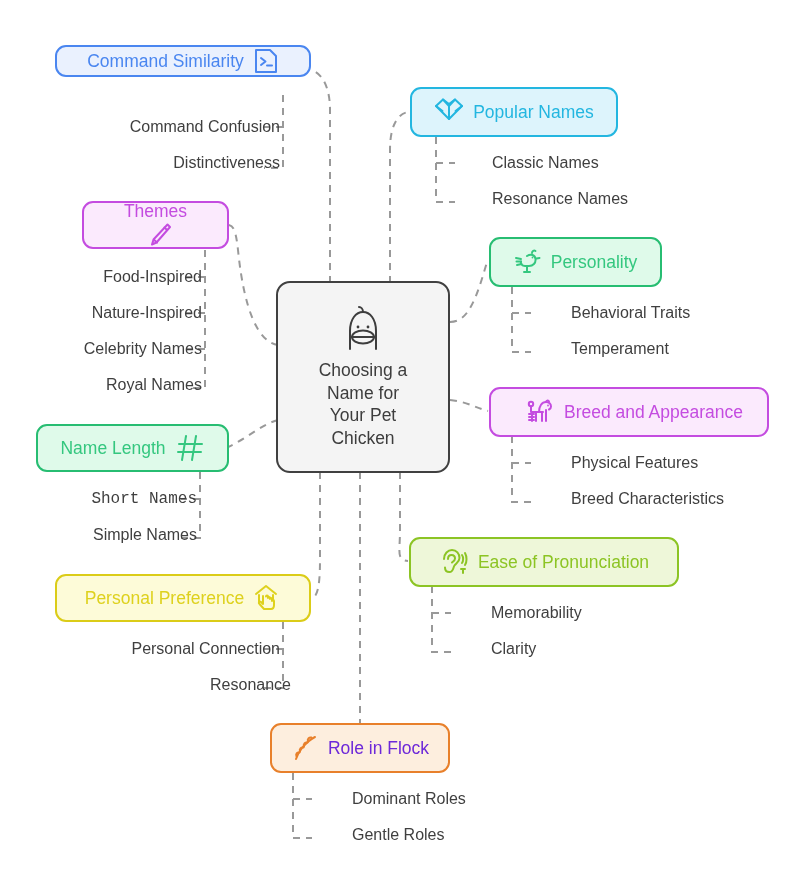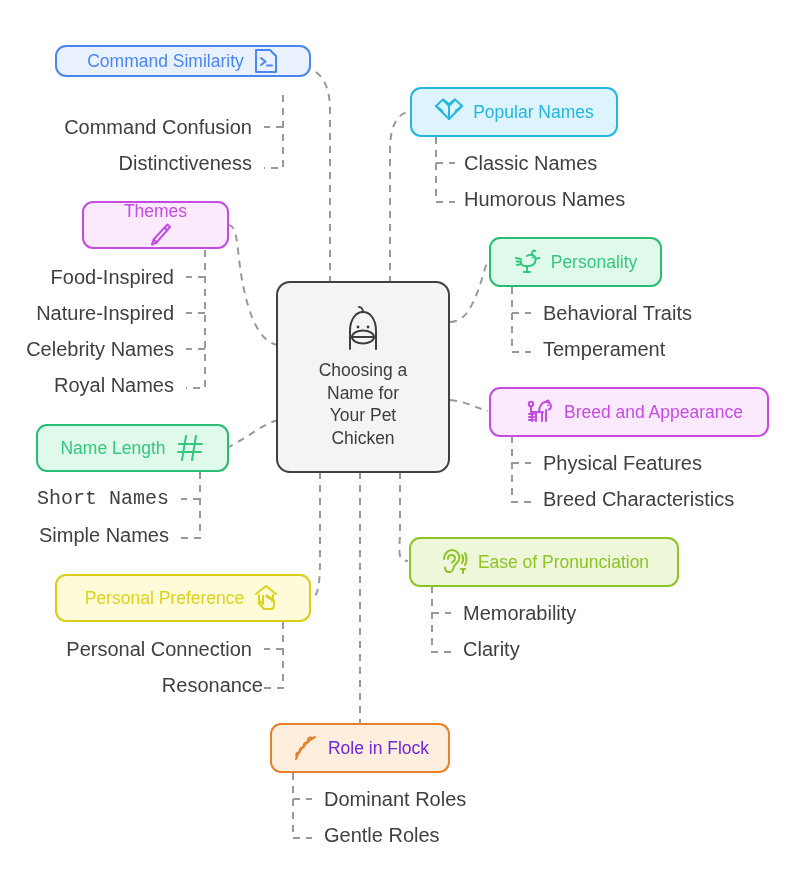--- a/index.html
+++ b/index.html
@@ -30,22 +30,23 @@
     display:flex;align-items:center;justify-content:center;
     padding:0 13px;white-space:nowrap;
   }
   .branch .blabel{font-size:17.5px;line-height:20px;}
   .branch .bicon{line-height:0;display:inline-block;}
   .branch.icon-left .bicon{margin-right:9px;}
   .branch.icon-right .bicon{margin-left:9px;}
 
   
   .leaf{
-    position:absolute;font-size:20px;line-height:20px;color:#3f3f3f;
+    position:absolute;font-size:16px;line-height:20px;color:#3f3f3f;
     white-space:nowrap;
+    margin-left:28px;
   }
   .leaf.right{text-align:left;}
   .leaf.left{text-align:right;}
 </style>
 </head>
 <body>
 
 <div id="canvas">
 
   <svg class="links" viewBox="0 0 794 896">
@@ -245,15 +246,15 @@
       <svg width="30" height="28" viewBox="0 0 30 28" fill="none" stroke="#23b6e0" stroke-width="2" stroke-linecap="round" stroke-linejoin="round">
         <path d="M15 6 L9 1.5 L2 8 L15 21 L28 8 L21 1.5 Z"></path>
         <path d="M9 1.5 L15 8 L21 1.5"></path>
         <path d="M15 8 L15 21"></path>
         <path d="M2 8 L8.5 13 M28 8 L21.5 13"></path>
       </svg>
     </span>
     <span class="blabel" style="color:#23b6e0;">Popular Names</span>
   </div>
   <div class="leaf right" style="left:464px;top:153px;">Classic Names</div>
-  <div class="leaf right" style="left:464px;top:189px;">Humorous Names</div>
+  <div class="leaf right" style="left:464px;top:189px;">Resonance Names</div>
 
 </div>
 
 </body></html>

